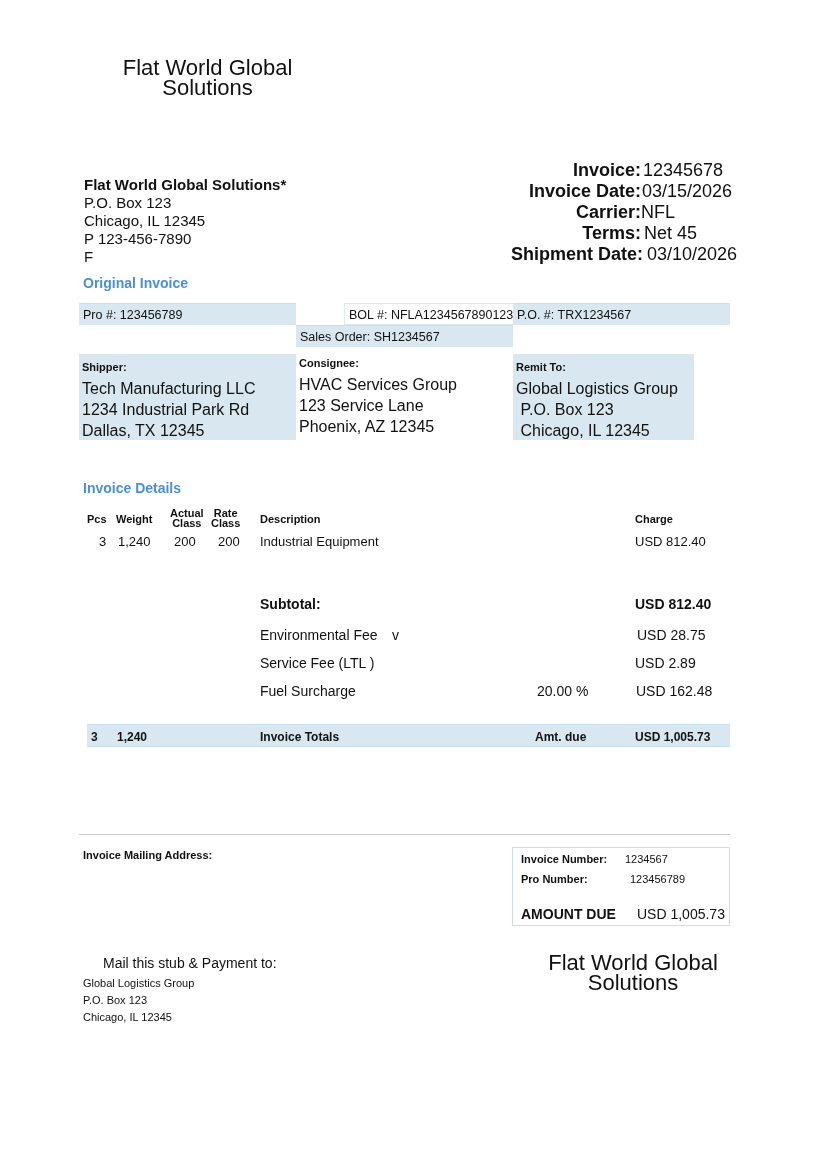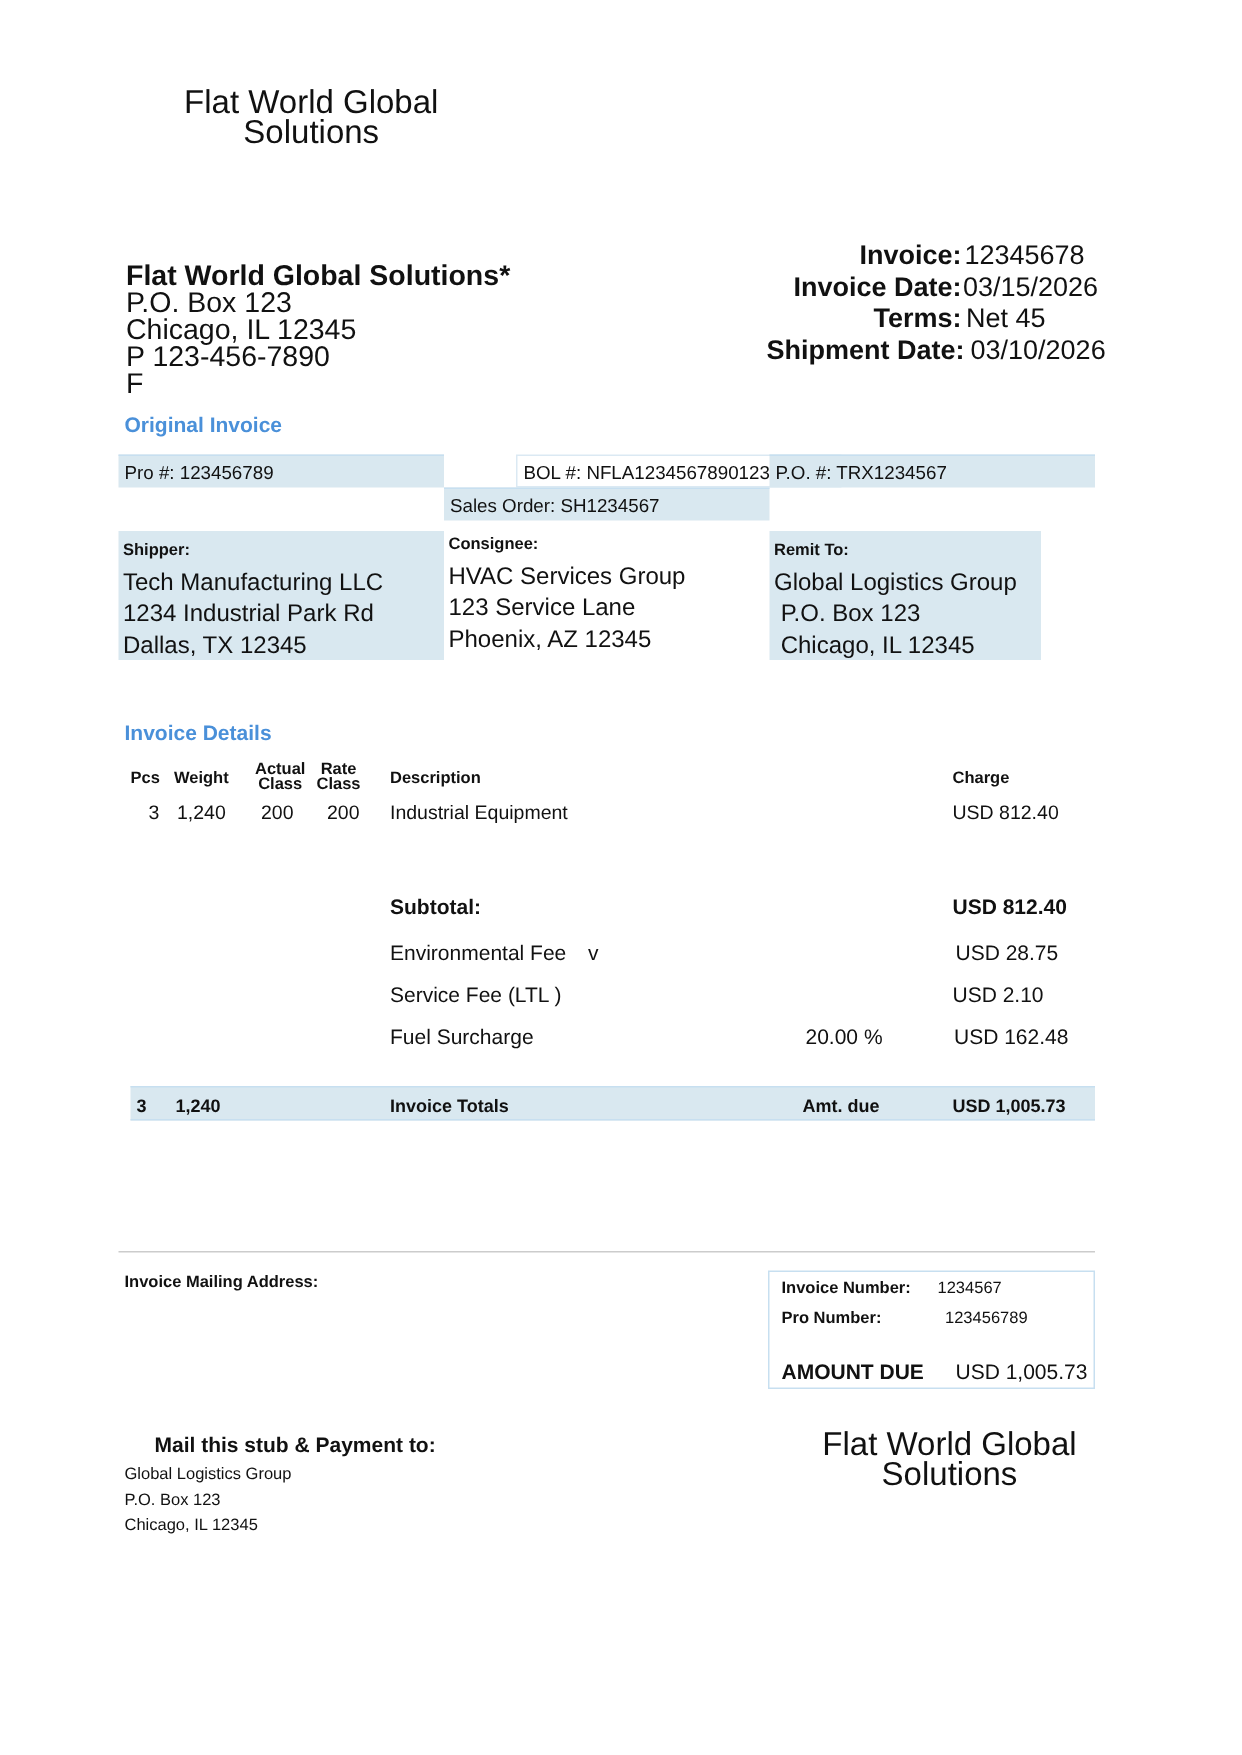--- a/index.html
+++ b/index.html
@@ -1,41 +1,41 @@
 <!DOCTYPE html>
 <html><head>
 <meta charset="utf-8">
 <style>
   * { box-sizing: border-box; margin: 0; padding: 0; }
   html, body { width: 828px; height: 1170px; background: #ffffff; }
   body { position: relative; font-family: "Liberation Sans", sans-serif; color: #111; overflow: hidden; }
   .abs { position: absolute; }
   .logo { text-align: center; font-size: 22px; line-height: 20px; color: #111; }
-  .company { left: 84px; top: 176px; font-size: 19px; line-height: 18px; }
+  .company { left: 84px; top: 176px; font-size: 15px; line-height: 18px; }
   .company .name { font-weight: bold; }
   .meta { left: 511px; top: 160px; font-size: 18px; line-height: 21px; }
   .meta-row { display: flex; height: 21px; text-align: right; }
   .meta-label { font-weight: bold; width: 130px; }
   .section-title { color: #4a90d9; font-weight: bold; font-size: 14px; }
   .cell { position: absolute; background: #d9e8f0; font-size: 12.5px; padding: 4px 4px; border-top: 1px solid #c7dff0; }
   .cell.white { background: #fff; border: 1px solid #dbe9f3; margin-left: 48px; }
   .party { position: absolute; background: #d9e8f0; padding: 4px 3px; }
   .party.white { background: #ffffff; }
   .party .plabel { font-size: 11px; font-weight: bold; line-height: 14px; margin-bottom: 4px; }
   .party .pline { font-size: 16px; line-height: 21px; }
   .th { position: absolute; font-size: 11px; font-weight: bold; text-align: center; line-height: 10px; }
   .td { position: absolute; font-size: 13px; }
   .fee { position: absolute; font-size: 14px; }
   .totals { left: 87px; top: 724px; width: 643px; height: 23px; background: #d9e8f0; border-top: 1px solid #c7dff0; border-bottom: 1px solid #c7dff0; font-size: 12px; font-weight: bold; }
   .totals span { position: absolute; top: 5px; }
   .divider { left: 79px; top: 834px; width: 651px; height: 1px; background: #ccc; }
   .stub-box { left: 512px; top: 847px; width: 218px; height: 79px; border: 1px solid #c7dff0; font-size: 11px; padding-left: 34px; }
   .stub-box .row { position: absolute; }
   .mail { left: 83px; top: 955px; }
-  .mail .title { font-size: 14px; font-weight: bold; margin-bottom: 4px; padding-left: 20px; }
+  .mail .title { font-size: 14px; font-weight: normal; margin-bottom: 4px; padding-left: 20px; }
   .mail .line { font-size: 11px; line-height: 17px; }
 </style>
 </head>
 <body>
 
 <div class="abs logo" style="left:100px; top:58px; width:215px;">
   <div>Flat World Global</div>
   <div>Solutions</div>
 </div>
 
@@ -48,20 +48,24 @@
 </div>
 
 <div class="abs meta">
   <div class="meta-row">
     <span class="meta-label">Invoice:</span>
     <span style="margin-left:2px;">12345678</span>
   </div>
   <div class="meta-row">
     <span class="meta-label">Invoice Date:</span>
     <span style="margin-left:1px;">03/15/2026</span>
+  </div>
+  <div class="meta-row">
+    <span class="meta-label">Carrier:</span>
+    <span>NFL</span>
   </div>
   <div class="meta-row">
     <span class="meta-label">Terms:</span>
     <span style="margin-left:3px;">Net 45</span>
   </div>
   <div class="meta-row">
     <span class="meta-label" style="width:auto; margin-right:4px;">Shipment Date:</span>
     <span>03/10/2026</span>
   </div>
 </div>
@@ -117,21 +121,21 @@
 </div>
 
 <div class="fee" style="left:260px; top:596px; font-weight:bold;">Subtotal:</div>
 <div class="fee" style="left:635px; top:596px; font-weight:bold;">USD 812.40</div>
 
 <div class="fee" style="left:260px; top:627px;">Environmental Fee</div>
 <div class="fee" style="left:392px; top:627px;">v</div>
 <div class="fee" style="left:637px; top:627px;">USD 28.75</div>
 
 <div class="fee" style="left:260px; top:655px;">Service Fee (LTL )</div>
-<div class="fee" style="left:635px; top:655px;">USD 2.10</div>
+<div class="fee" style="left:635px; top:655px;">USD 2.89</div>
 
 <div class="fee" style="left:260px; top:683px;">Fuel Surcharge</div>
 <div class="fee" style="left:537px; top:683px;">20.00 %</div>
 <div class="fee" style="left:636px; top:683px;">USD 162.48</div>
 
 <div class="abs totals">
   <span style="left:4px;">3</span>
   <span style="left:30px;">1,240</span>
   <span style="left:173px;">Invoice Totals</span>
   <span style="left:448px;">Amt. due</span>

